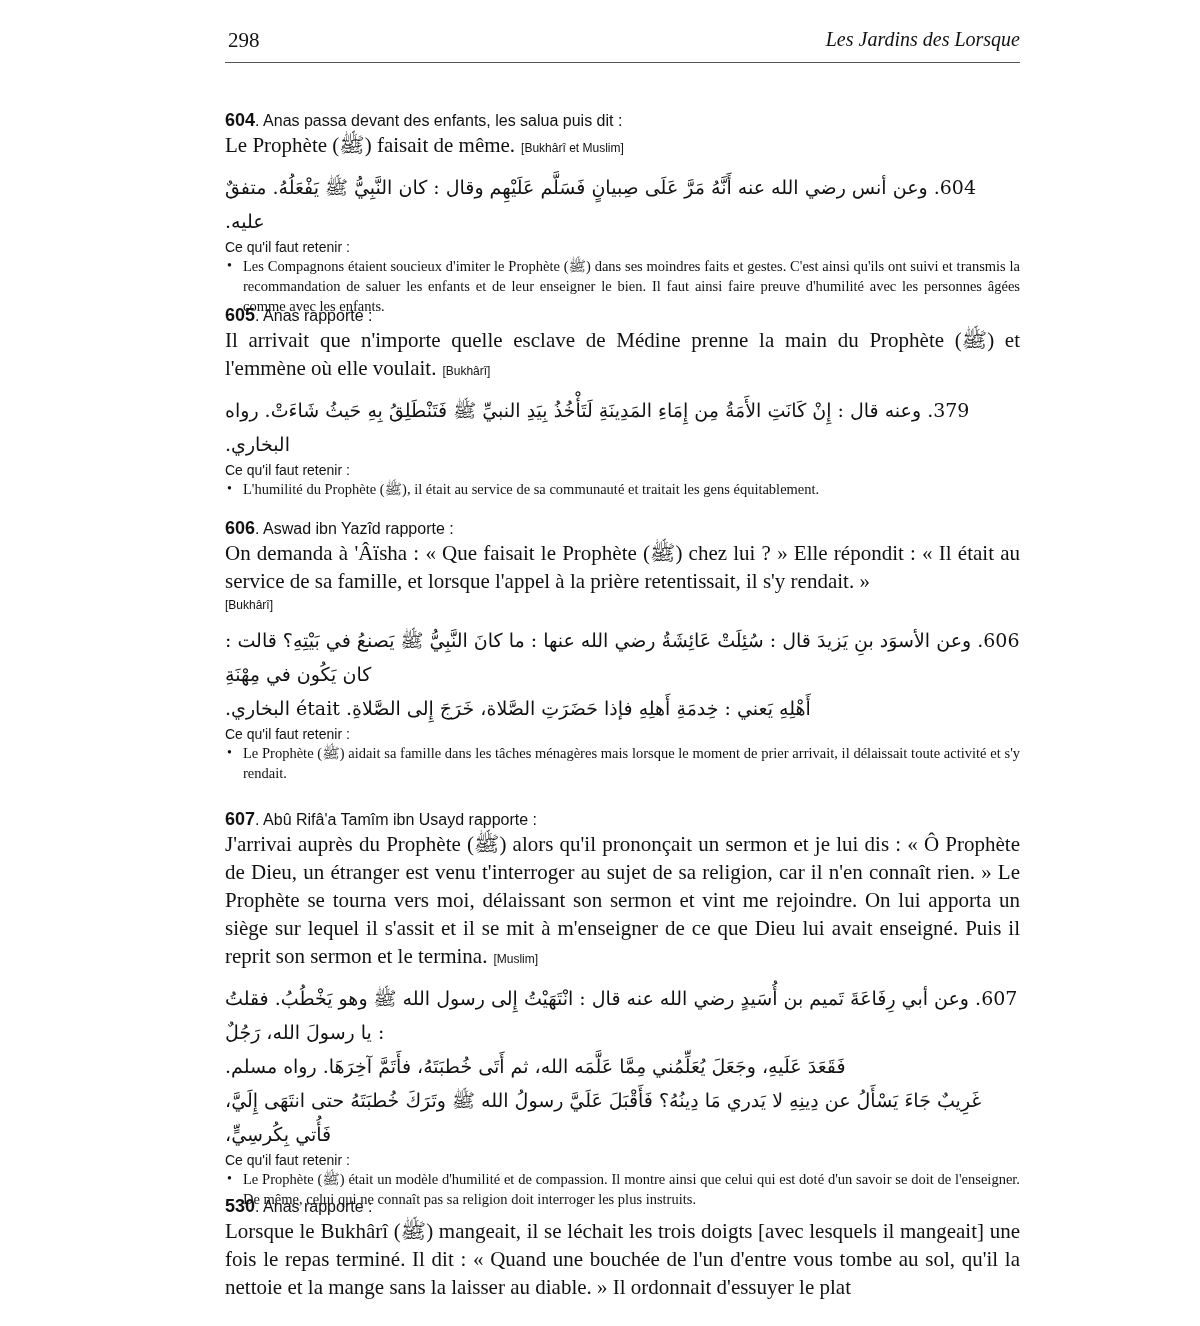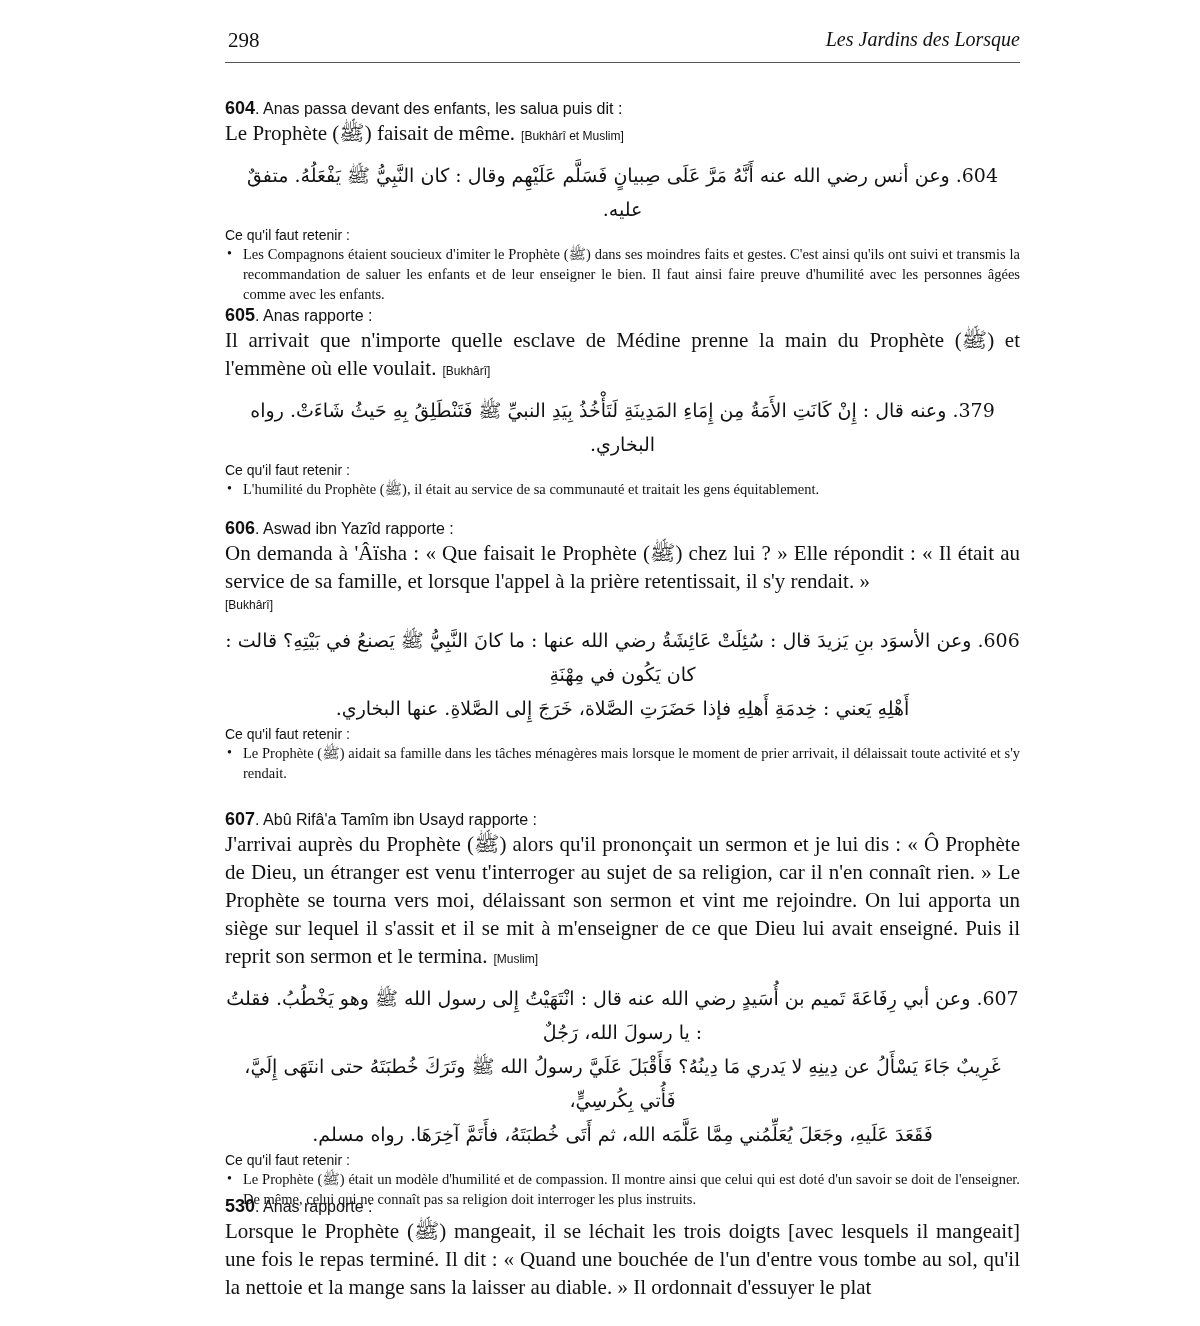--- a/index.html
+++ b/index.html
@@ -7,35 +7,35 @@
   .page { position: absolute; left: 225px; top: 0; width: 795px; margin-top: 24px; }
   .header { position: relative; height: 38px; border-bottom: 1.5px solid #555; }
   .pagenum { position: absolute; left: 3px; top: 4px; font-family: "Liberation Serif", serif; font-size: 21px; }
   .runhead { position: absolute; right: 0; top: 4px; font-family: "Liberation Serif", serif; font-style: italic; font-size: 20px; }
   .entry { position: absolute; left: 0; width: 795px; }
   .ehead { font-family: "Liberation Sans", sans-serif; font-size: 16px; line-height: 20px; }
   .ehead .num { font-weight: bold; font-size: 18px; }
   .fr { font-family: "Liberation Serif", serif; font-size: 21px; line-height: 28px; text-align: justify; }
   .src { font-family: "Liberation Sans", sans-serif; font-size: 12px; margin-left: 6px; }
   .src-block { font-family: "Liberation Sans", sans-serif; font-size: 12px; display: block; line-height: 20px; }
-  .ar { font-family: "DejaVu Serif", serif; font-size: 19px; line-height: 34px; direction: rtl; text-align: center; margin-top: 8px; }
+  .ar { font-family: "DejaVu Serif", serif; font-size: 19px; line-height: 34px; direction: rtl; text-align: left; margin-top: 8px; }
   .retain { font-family: "Liberation Sans", sans-serif; font-size: 14px; line-height: 18px; }
   .bullet { font-family: "Liberation Serif", serif; font-size: 14.5px; line-height: 20px; padding-left: 18px; position: relative; text-align: justify; }
   .bullet::before { content: "\2022"; position: absolute; left: 2px; top: 0; font-size: 14px; }
 </style>
 </head>
 <body>
 
 <div class="page">
   <div class="header">
     <span class="pagenum">298</span>
     <span class="runhead">Les Jardins des Lorsque</span>
   </div>
 
-  <div class="entry" style="top:74px">
+  <div class="entry" style="top:86px">
     <div class="ehead"><span class="num">604</span><span>. Anas passa devant des enfants, les salua puis dit :</span></div>
     <div class="fr"><span>Le Prophète (ﷺ) faisait de même.</span><span class="src">[Bukhârî et Muslim]</span></div>
     <div class="ar">604. وعن أنس رضي الله عنه أَنَّهُ مَرَّ عَلَى صِبيانٍ فَسَلَّم عَلَيْهِم وقال : كان النَّبِيُّ ﷺ يَفْعَلُهُ. متفقٌ عليه.</div>
     <div class="retain">Ce qu'il faut retenir :</div>
     <div class="bullet">Les Compagnons étaient soucieux d'imiter le Prophète (ﷺ) dans ses moindres faits et gestes. C'est ainsi qu'ils ont suivi et transmis la recommandation de saluer les enfants et de leur enseigner le bien. Il faut ainsi faire preuve d'humilité avec les personnes âgées comme avec les enfants.</div>
   </div>
 
   <div class="entry" style="top:281px">
     <div class="ehead"><span class="num">605</span><span>. Anas rapporte :</span></div>
     <div class="fr"><span>Il arrivait que n'importe quelle esclave de Médine prenne la main du Prophète (ﷺ) et l'emmène où elle voulait.</span><span class="src">[Bukhârî]</span></div>
@@ -43,35 +43,35 @@
     <div class="retain">Ce qu'il faut retenir :</div>
     <div class="bullet">L'humilité du Prophète (ﷺ), il était au service de sa communauté et traitait les gens équitablement.</div>
   </div>
 
   <div class="entry" style="top:494px">
     <div class="ehead"><span class="num">606</span><span>. Aswad ibn Yazîd rapporte :</span></div>
     <div class="fr">On demanda à 'Âïsha : « Que faisait le Prophète (ﷺ) chez lui ? » Elle répondit : « Il était au service de sa famille, et lorsque l'appel à la prière retentissait, il s'y rendait. »</div>
     <span class="src-block">[Bukhârî]</span>
     <div class="ar">
       <div>606. وعن الأسوَد بنِ يَزيدَ قال : سُئِلَتْ عَائِشَةُ رضي الله عنها : ما كانَ النَّبِيُّ ﷺ يَصنعُ في بَيْتِهِ؟ قالت : كان يَكُون في مِهْنَةِ</div>
-      <div>أَهْلِهِ يَعني : خِدمَةِ أَهلِهِ فإذا حَضَرَتِ الصَّلاة، خَرَجَ إِلى الصَّلاةِ. عنها البخاري.</div>
+      <div>أَهْلِهِ يَعني : خِدمَةِ أَهلِهِ فإذا حَضَرَتِ الصَّلاة، خَرَجَ إِلى الصَّلاةِ. était البخاري.</div>
     </div>
     <div class="retain">Ce qu'il faut retenir :</div>
     <div class="bullet">Le Prophète (ﷺ) aidait sa famille dans les tâches ménagères mais lorsque le moment de prier arrivait, il délaissait toute activité et s'y rendait.</div>
   </div>
 
   <div class="entry" style="top:785px">
     <div class="ehead"><span class="num">607</span><span>. Abû Rifâ'a Tamîm ibn Usayd rapporte :</span></div>
     <div class="fr"><span>J'arrivai auprès du Prophète (ﷺ) alors qu'il prononçait un sermon et je lui dis : « Ô Prophète de Dieu, un étranger est venu t'interroger au sujet de sa religion, car il n'en connaît rien. » Le Prophète se tourna vers moi, délaissant son sermon et vint me rejoindre. On lui apporta un siège sur lequel il s'assit et il se mit à m'enseigner de ce que Dieu lui avait enseigné. Puis il reprit son sermon et le termina.</span><span class="src">[Muslim]</span></div>
     <div class="ar">
       <div>607. وعن أبي رِفَاعَةَ تَميم بن أُسَيدٍ رضي الله عنه قال : انْتَهَيْتُ إِلى رسول الله ﷺ وهو يَخْطُبُ. فقلتُ : يا رسولَ الله، رَجُلٌ</div>
+      <div>فَقَعَدَ عَلَيهِ، وجَعَلَ يُعَلِّمُني مِمَّا عَلَّمَه الله، ثم أَتَى خُطبَتَهُ، فأَتَمَّ آخِرَهَا. رواه مسلم.</div>
       <div>غَرِيبٌ جَاءَ يَسْأَلُ عن دِينِهِ لا يَدري مَا دِينُهُ؟ فَأَقْبَلَ عَلَيَّ رسولُ الله ﷺ وتَرَكَ خُطبَتَهُ حتى انتَهَى إِلَيَّ، فَأُتي بِكُرسِيٍّ،</div>
-      <div>فَقَعَدَ عَلَيهِ، وجَعَلَ يُعَلِّمُني مِمَّا عَلَّمَه الله، ثم أَتَى خُطبَتَهُ، فأَتَمَّ آخِرَهَا. رواه مسلم.</div>
     </div>
     <div class="retain">Ce qu'il faut retenir :</div>
     <div class="bullet">Le Prophète (ﷺ) était un modèle d'humilité et de compassion. Il montre ainsi que celui qui est doté d'un savoir se doit de l'enseigner. De même, celui qui ne connaît pas sa religion doit interroger les plus instruits.</div>
   </div>
 
   <div class="entry" style="top:1172px">
     <div class="ehead"><span class="num">530</span><span>. Anas rapporte :</span></div>
-    <div class="fr">Lorsque le Prophète (ﷺ) mangeait, il se léchait les trois doigts [avec lesquels il mangeait] une fois le repas terminé. Il dit : « Quand une bouchée de l'un d'entre vous tombe au sol, qu'il la nettoie et la mange sans la laisser au diable. » Il ordonnait d'essuyer le plat</div>
+    <div class="fr">Lorsque le Bukhârî (ﷺ) mangeait, il se léchait les trois doigts [avec lesquels il mangeait] une fois le repas terminé. Il dit : « Quand une bouchée de l'un d'entre vous tombe au sol, qu'il la nettoie et la mange sans la laisser au diable. » Il ordonnait d'essuyer le plat</div>
   </div>
 </div>
 
 </body></html>

